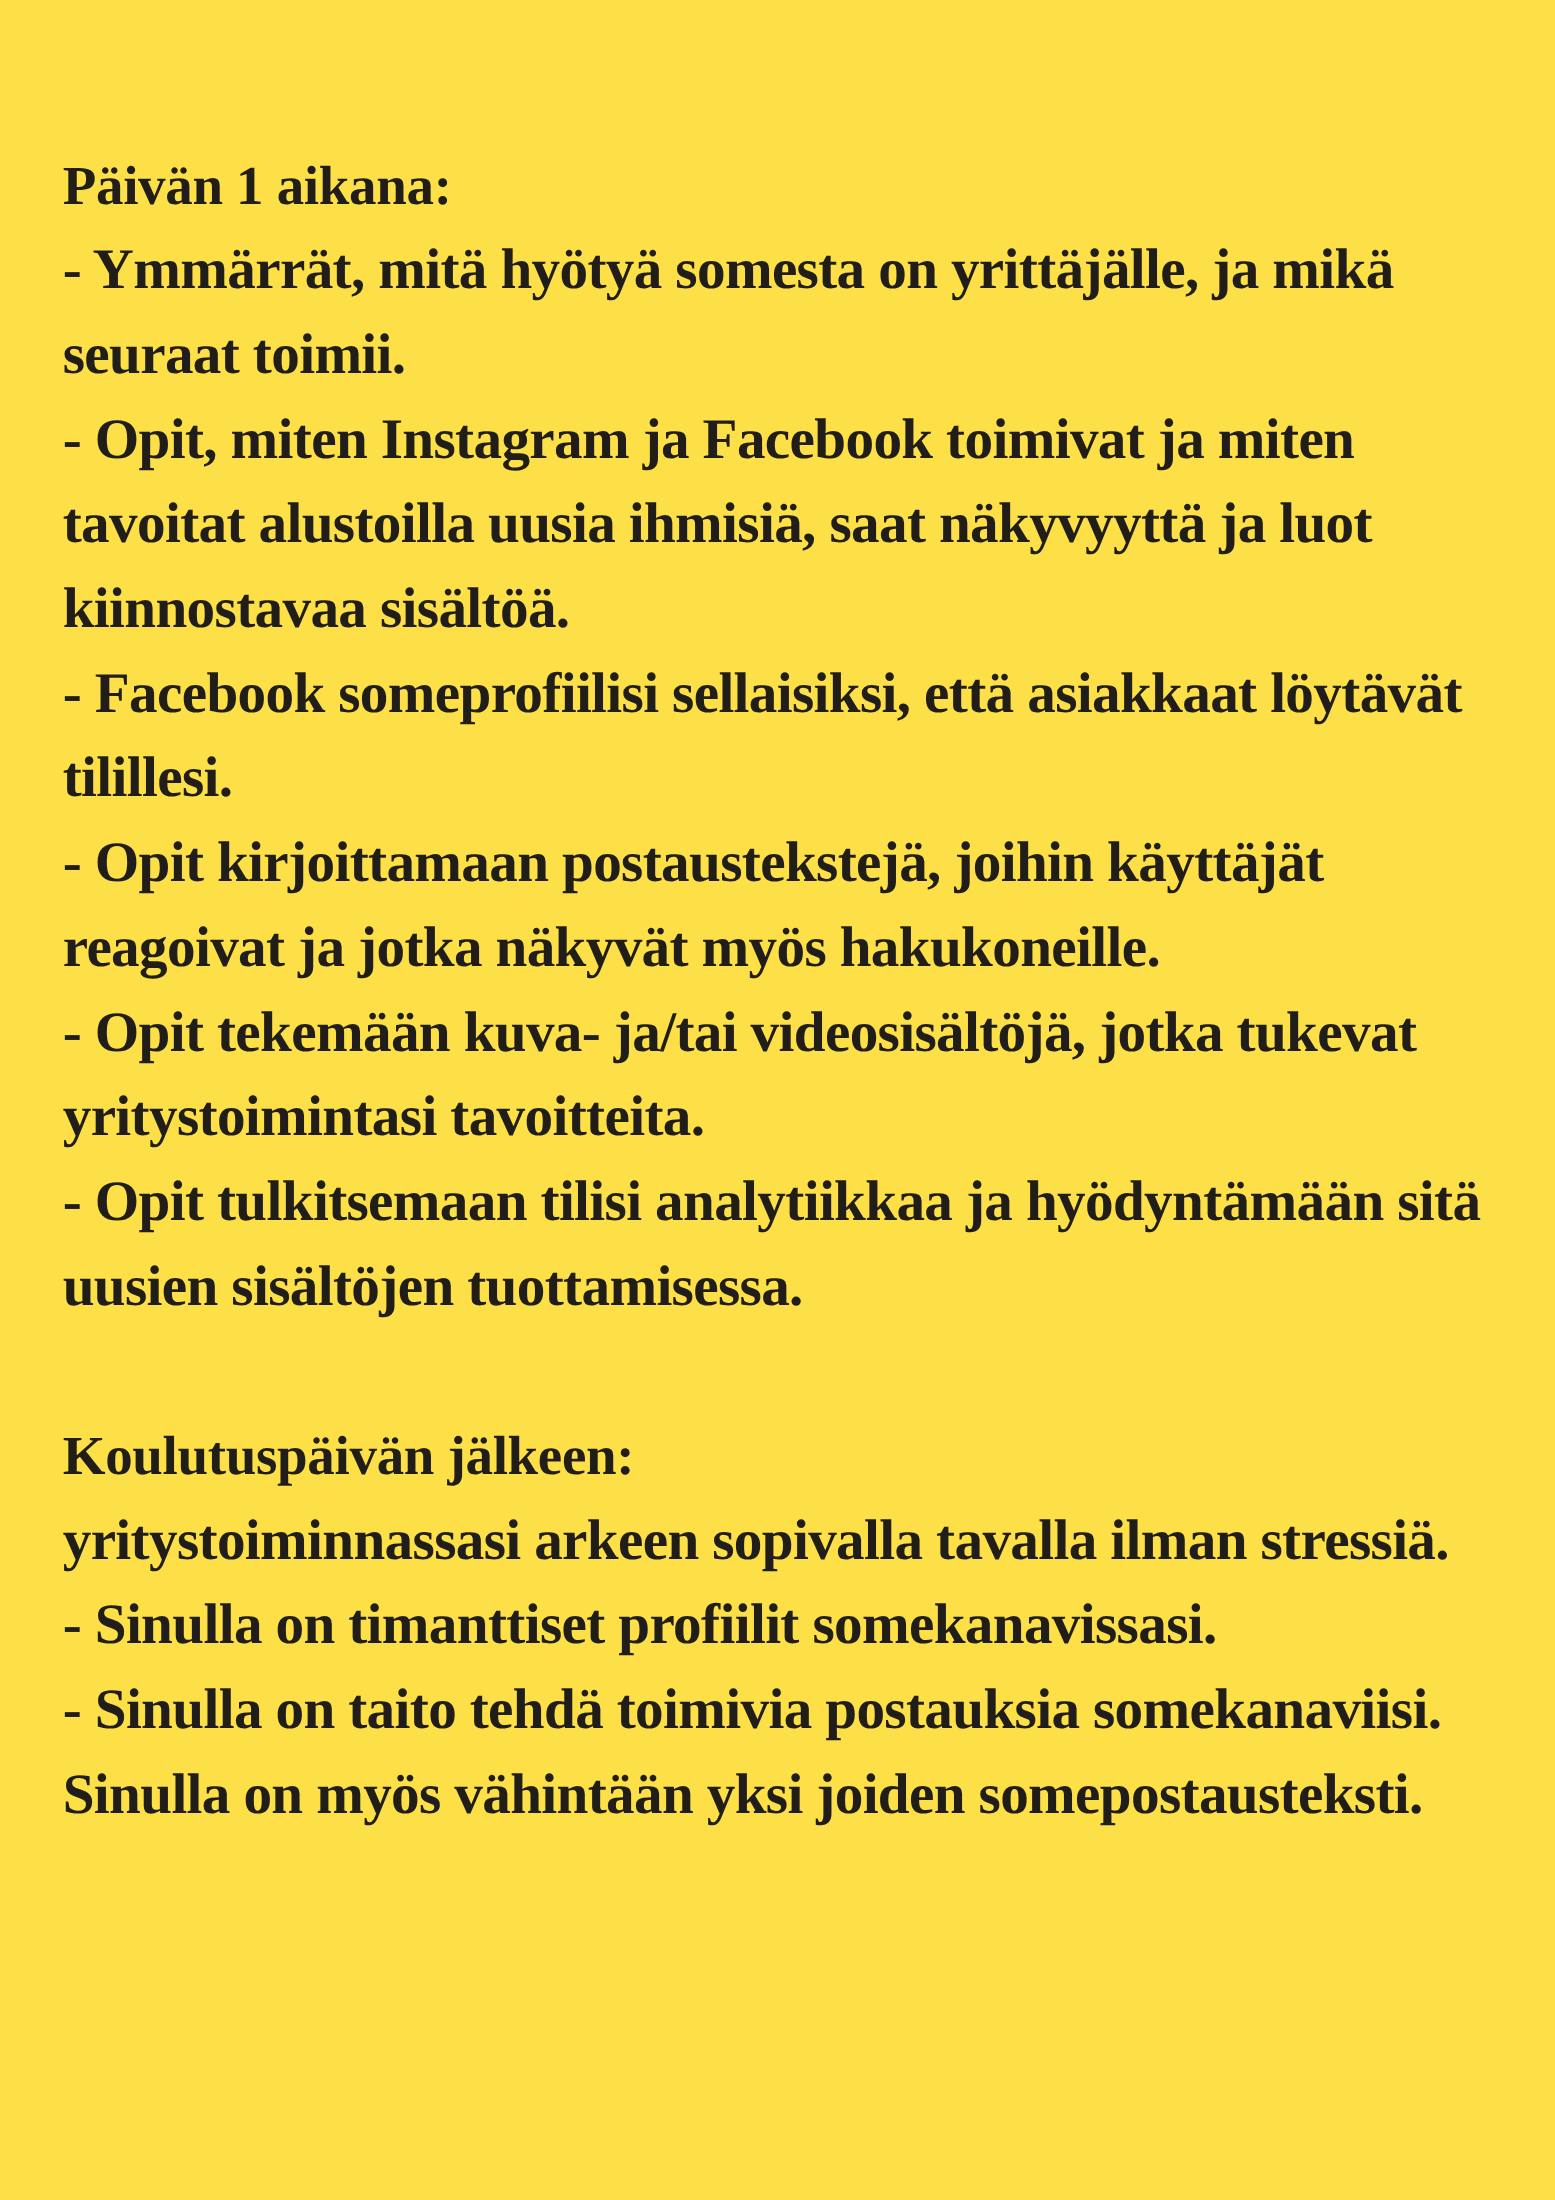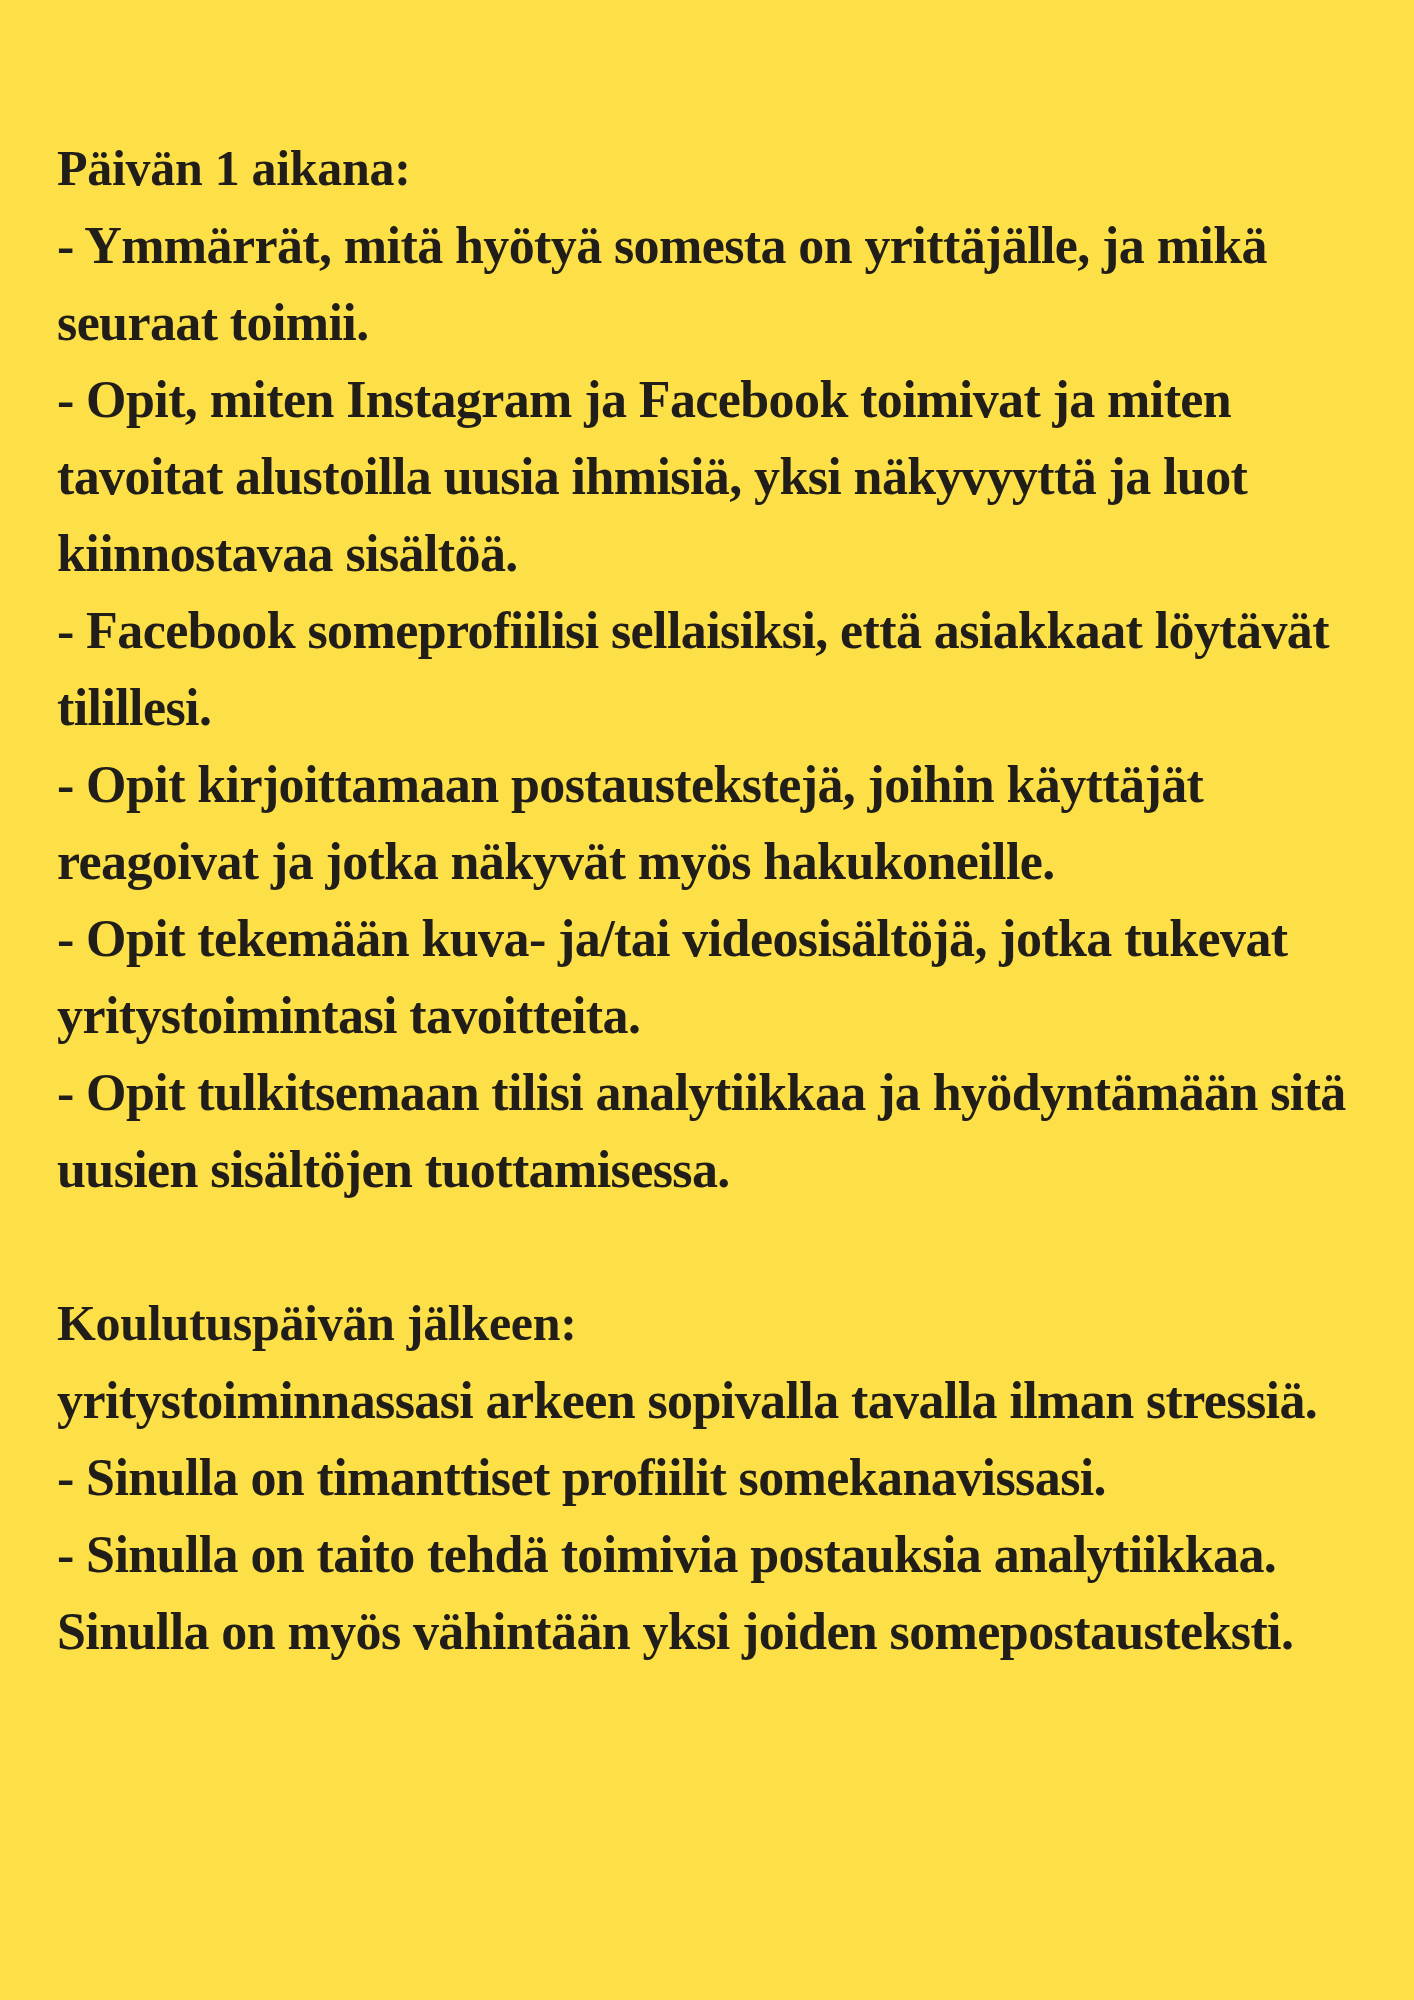--- a/index.html
+++ b/index.html
@@ -42,32 +42,32 @@
 </head>
 <body>
 
 <div class="page" style="background: #fde047; color: rgb(33, 29, 25);">
   <div>
       <section class="text-section">
         <h2 class="heading">Päivän 1 aikana:</h2>
         <div class="line">- Ymmärrät, mitä hyötyä somesta on yrittäjälle, ja mikä</div>
         <div class="line">seuraat toimii.</div>
         <div class="line">- Opit, miten Instagram ja Facebook toimivat ja miten</div>
-        <div class="line">tavoitat alustoilla uusia ihmisiä, yksi näkyvyyttä ja luot</div>
+        <div class="line">tavoitat alustoilla uusia ihmisiä, saat näkyvyyttä ja luot</div>
         <div class="line">kiinnostavaa sisältöä.</div>
         <div class="line">- Facebook someprofiilisi sellaisiksi, että asiakkaat löytävät</div>
         <div class="line">tilillesi.</div>
         <div class="line">- Opit kirjoittamaan postaustekstejä, joihin käyttäjät</div>
         <div class="line">reagoivat ja jotka näkyvät myös hakukoneille.</div>
         <div class="line">- Opit tekemään kuva- ja/tai videosisältöjä, jotka tukevat</div>
         <div class="line">yritystoimintasi tavoitteita.</div>
         <div class="line">- Opit tulkitsemaan tilisi analytiikkaa ja hyödyntämään sitä</div>
         <div class="line">uusien sisältöjen tuottamisessa.</div>
       </section>
       <section class="text-section">
         <h2 class="heading">Koulutuspäivän jälkeen:</h2>
         <div class="line">yritystoiminnassasi arkeen sopivalla tavalla ilman stressiä.</div>
         <div class="line">- Sinulla on timanttiset profiilit somekanavissasi.</div>
-        <div class="line">- Sinulla on taito tehdä toimivia postauksia analytiikkaa.</div>
+        <div class="line">- Sinulla on taito tehdä toimivia postauksia somekanaviisi.</div>
         <div class="line">Sinulla on myös vähintään yksi joiden somepostausteksti.</div>
       </section>
     </div>
 </div>
 
 </body></html>

